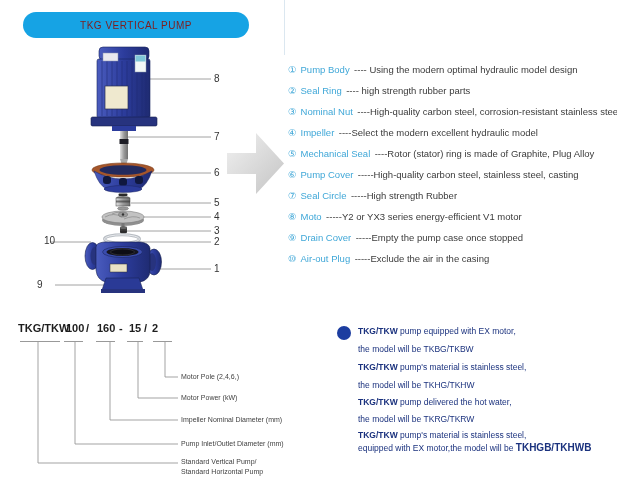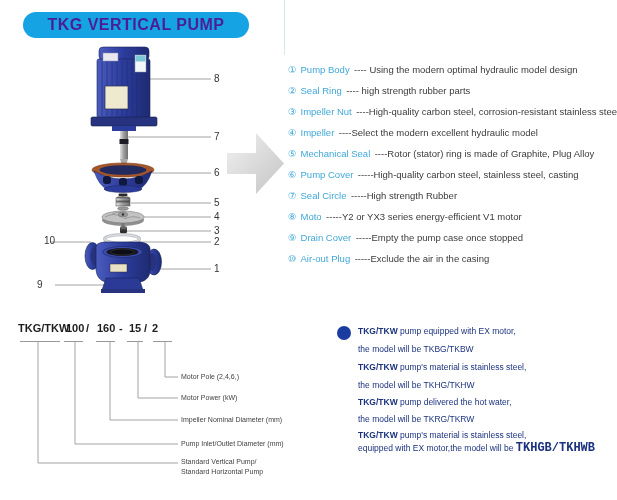--- a/index.html
+++ b/index.html
@@ -5,21 +5,21 @@
   html,body{margin:0;padding:0;}
   .page{
     position:relative;width:617px;height:500px;background:#ffffff;
     font-family:"Liberation Sans","DejaVu Sans",sans-serif;overflow:hidden;
   }
   
   .banner{
     position:absolute;left:23px;top:12px;width:226px;height:26px;
     background:#16a3e4;border-radius:13px;display:flex;align-items:center;justify-content:center;
   }
-  .banner span{color:#4c1d95;font-weight:bold;font-size:16px;letter-spacing:.5px;}
+  .banner span{color:#7f1d1d;font-weight:normal;font-size:10px;letter-spacing:.5px;}
   
   .divider{position:absolute;left:284px;top:0;width:1px;height:55px;background:#dbe7f0;}
   
   .diagram{position:absolute;left:0;top:0;width:300px;height:310px;}
   .callout{
     position:absolute;font-size:10px;color:#333;line-height:10px;
   }
   
   .parts{position:absolute;left:288px;top:0;width:329px;}
   .part-row{position:absolute;left:0;white-space:nowrap;line-height:13px;}
@@ -27,21 +27,21 @@
   .pname{font-size:9.5px;color:#41a8d8;}
   .pdesc{font-size:9.5px;color:#3b3b3b;}
   
   .seg{position:absolute;font-size:11px;font-weight:bold;color:#1d1d1d;line-height:12px;}
   .useg{position:absolute;height:1px;background:#999;}
   .mlabel{position:absolute;font-size:7px;color:#3f3f3f;line-height:8px;white-space:nowrap;}
   
   .bullet{position:absolute;left:337px;top:326px;width:14px;height:14px;border-radius:50%;background:#1c3da0;}
   .note-line{position:absolute;left:358px;font-size:8.5px;color:#1b327e;line-height:10px;white-space:nowrap;}
   .note-line .pre{font-weight:bold;}
-  .note-line .big{font-weight:bold;font-size:12px;font-family:Liberation Mono, monospace;}
+  .note-line .big{font-weight:bold;font-size:10px;}
   svg{position:absolute;left:0;top:0;}
 </style>
 </head>
 <body>
 
 <div class="page">
 
   <div class="banner">
     <span>TKG VERTICAL PUMP</span>
   </div>
@@ -174,21 +174,21 @@
     <span class="callout" style="left:214px;top:226px">3</span>
     <span class="callout" style="left:214px;top:237px">2</span>
     <span class="callout" style="left:214px;top:264px">1</span>
     <span class="callout" style="left:44px;top:236px">10</span>
     <span class="callout" style="left:37px;top:280px">9</span>
   </div>
 
   <div class="parts">
     <div class="part-row" style="top:61px"><span class="pnum">①</span><span class="pname">Pump Body</span> <span class="pdesc">---- Using the modern optimal hydraulic model design</span></div>
     <div class="part-row" style="top:82px"><span class="pnum">②</span><span class="pname">Seal Ring</span> <span class="pdesc">---- high strength rubber parts</span></div>
-    <div class="part-row" style="top:103px"><span class="pnum">③</span><span class="pname">Impeller Nut</span> <span class="pdesc">----High-quality carbon steel, corrosion-resistant stainless steel</span></div>
+    <div class="part-row" style="top:103px"><span class="pnum">③</span><span class="pname">Nominal Nut</span> <span class="pdesc">----High-quality carbon steel, corrosion-resistant stainless steel</span></div>
     <div class="part-row" style="top:124px"><span class="pnum">④</span><span class="pname">Impeller</span> <span class="pdesc">----Select the modern excellent hydraulic model</span></div>
     <div class="part-row" style="top:145px"><span class="pnum">⑤</span><span class="pname">Mechanical Seal</span> <span class="pdesc">----Rotor (stator) ring is made of Graphite, Plug Alloy</span></div>
     <div class="part-row" style="top:166px"><span class="pnum">⑥</span><span class="pname">Pump Cover</span> <span class="pdesc">-----High-quality carbon steel, stainless steel, casting</span></div>
     <div class="part-row" style="top:187px"><span class="pnum">⑦</span><span class="pname">Seal Circle</span> <span class="pdesc">-----High strength Rubber</span></div>
     <div class="part-row" style="top:208px"><span class="pnum">⑧</span><span class="pname">Moto</span> <span class="pdesc">-----Y2 or YX3 series energy-efficient V1 motor</span></div>
     <div class="part-row" style="top:229px"><span class="pnum">⑨</span><span class="pname">Drain Cover</span> <span class="pdesc">-----Empty the pump case once stopped</span></div>
     <div class="part-row" style="top:250px"><span class="pnum">⑩</span><span class="pname">Air-out Plug</span> <span class="pdesc">-----Exclude the air in the casing</span></div>
   </div>
 
   <div>

